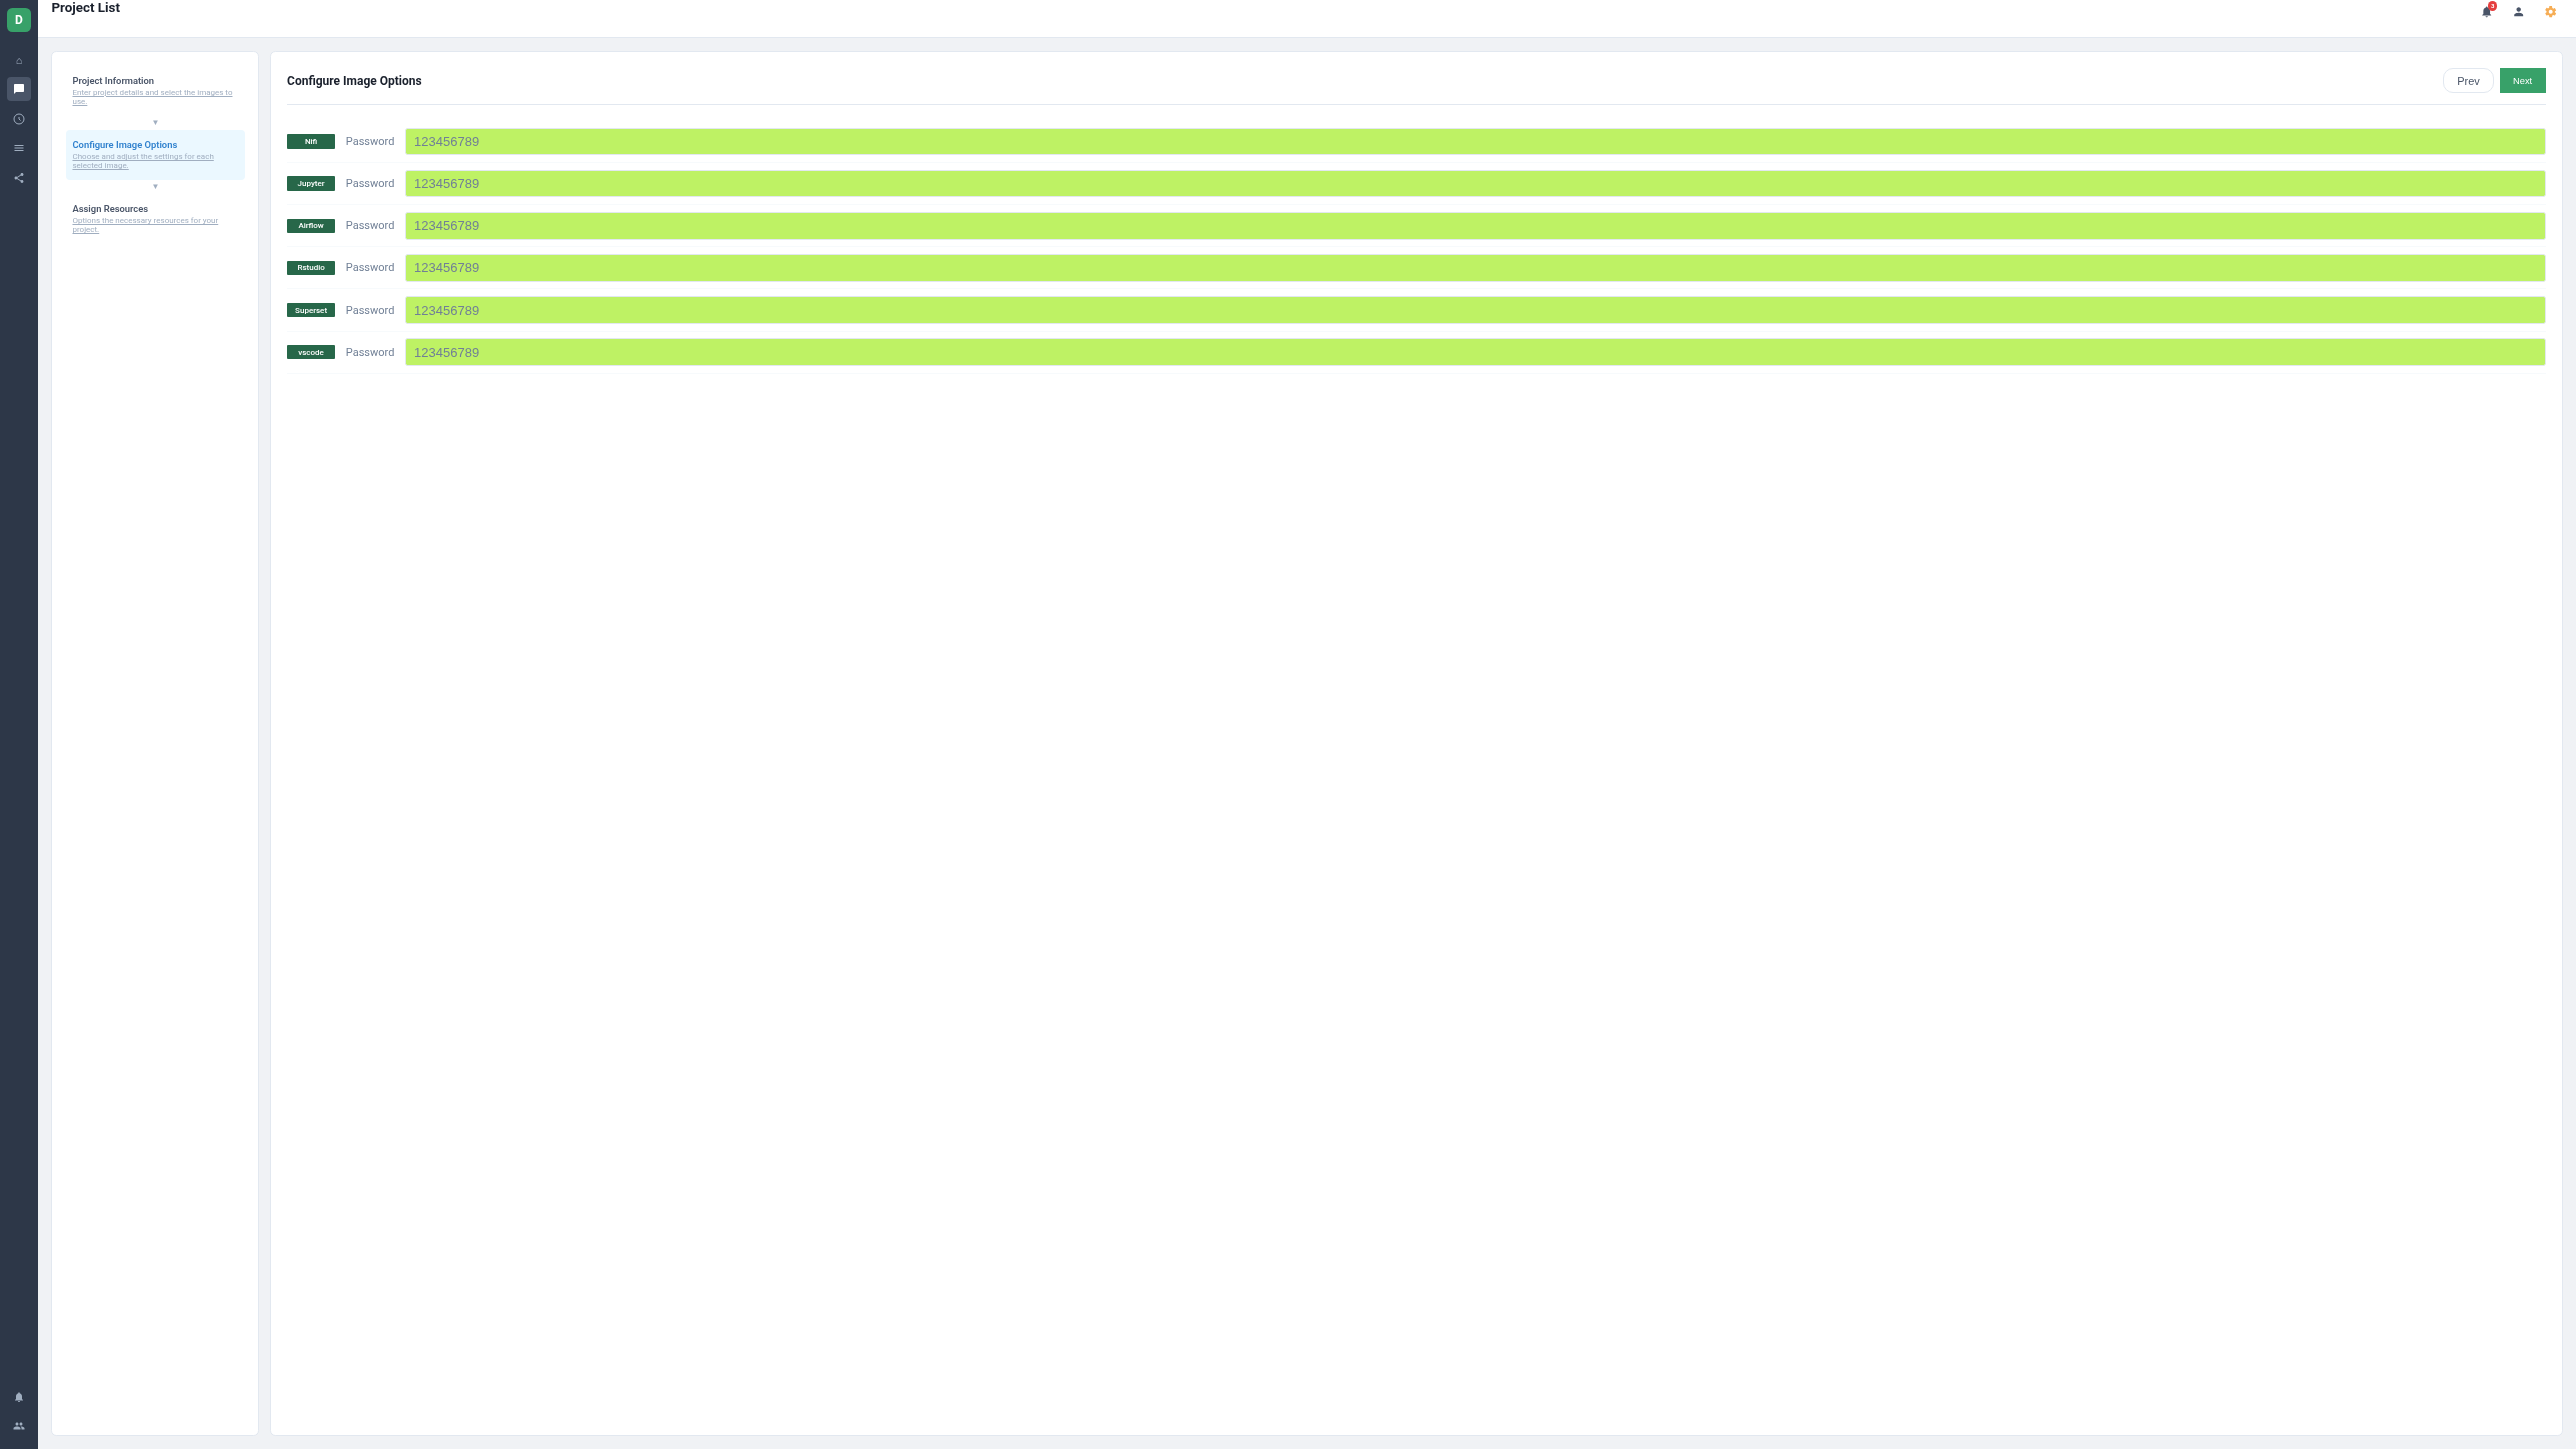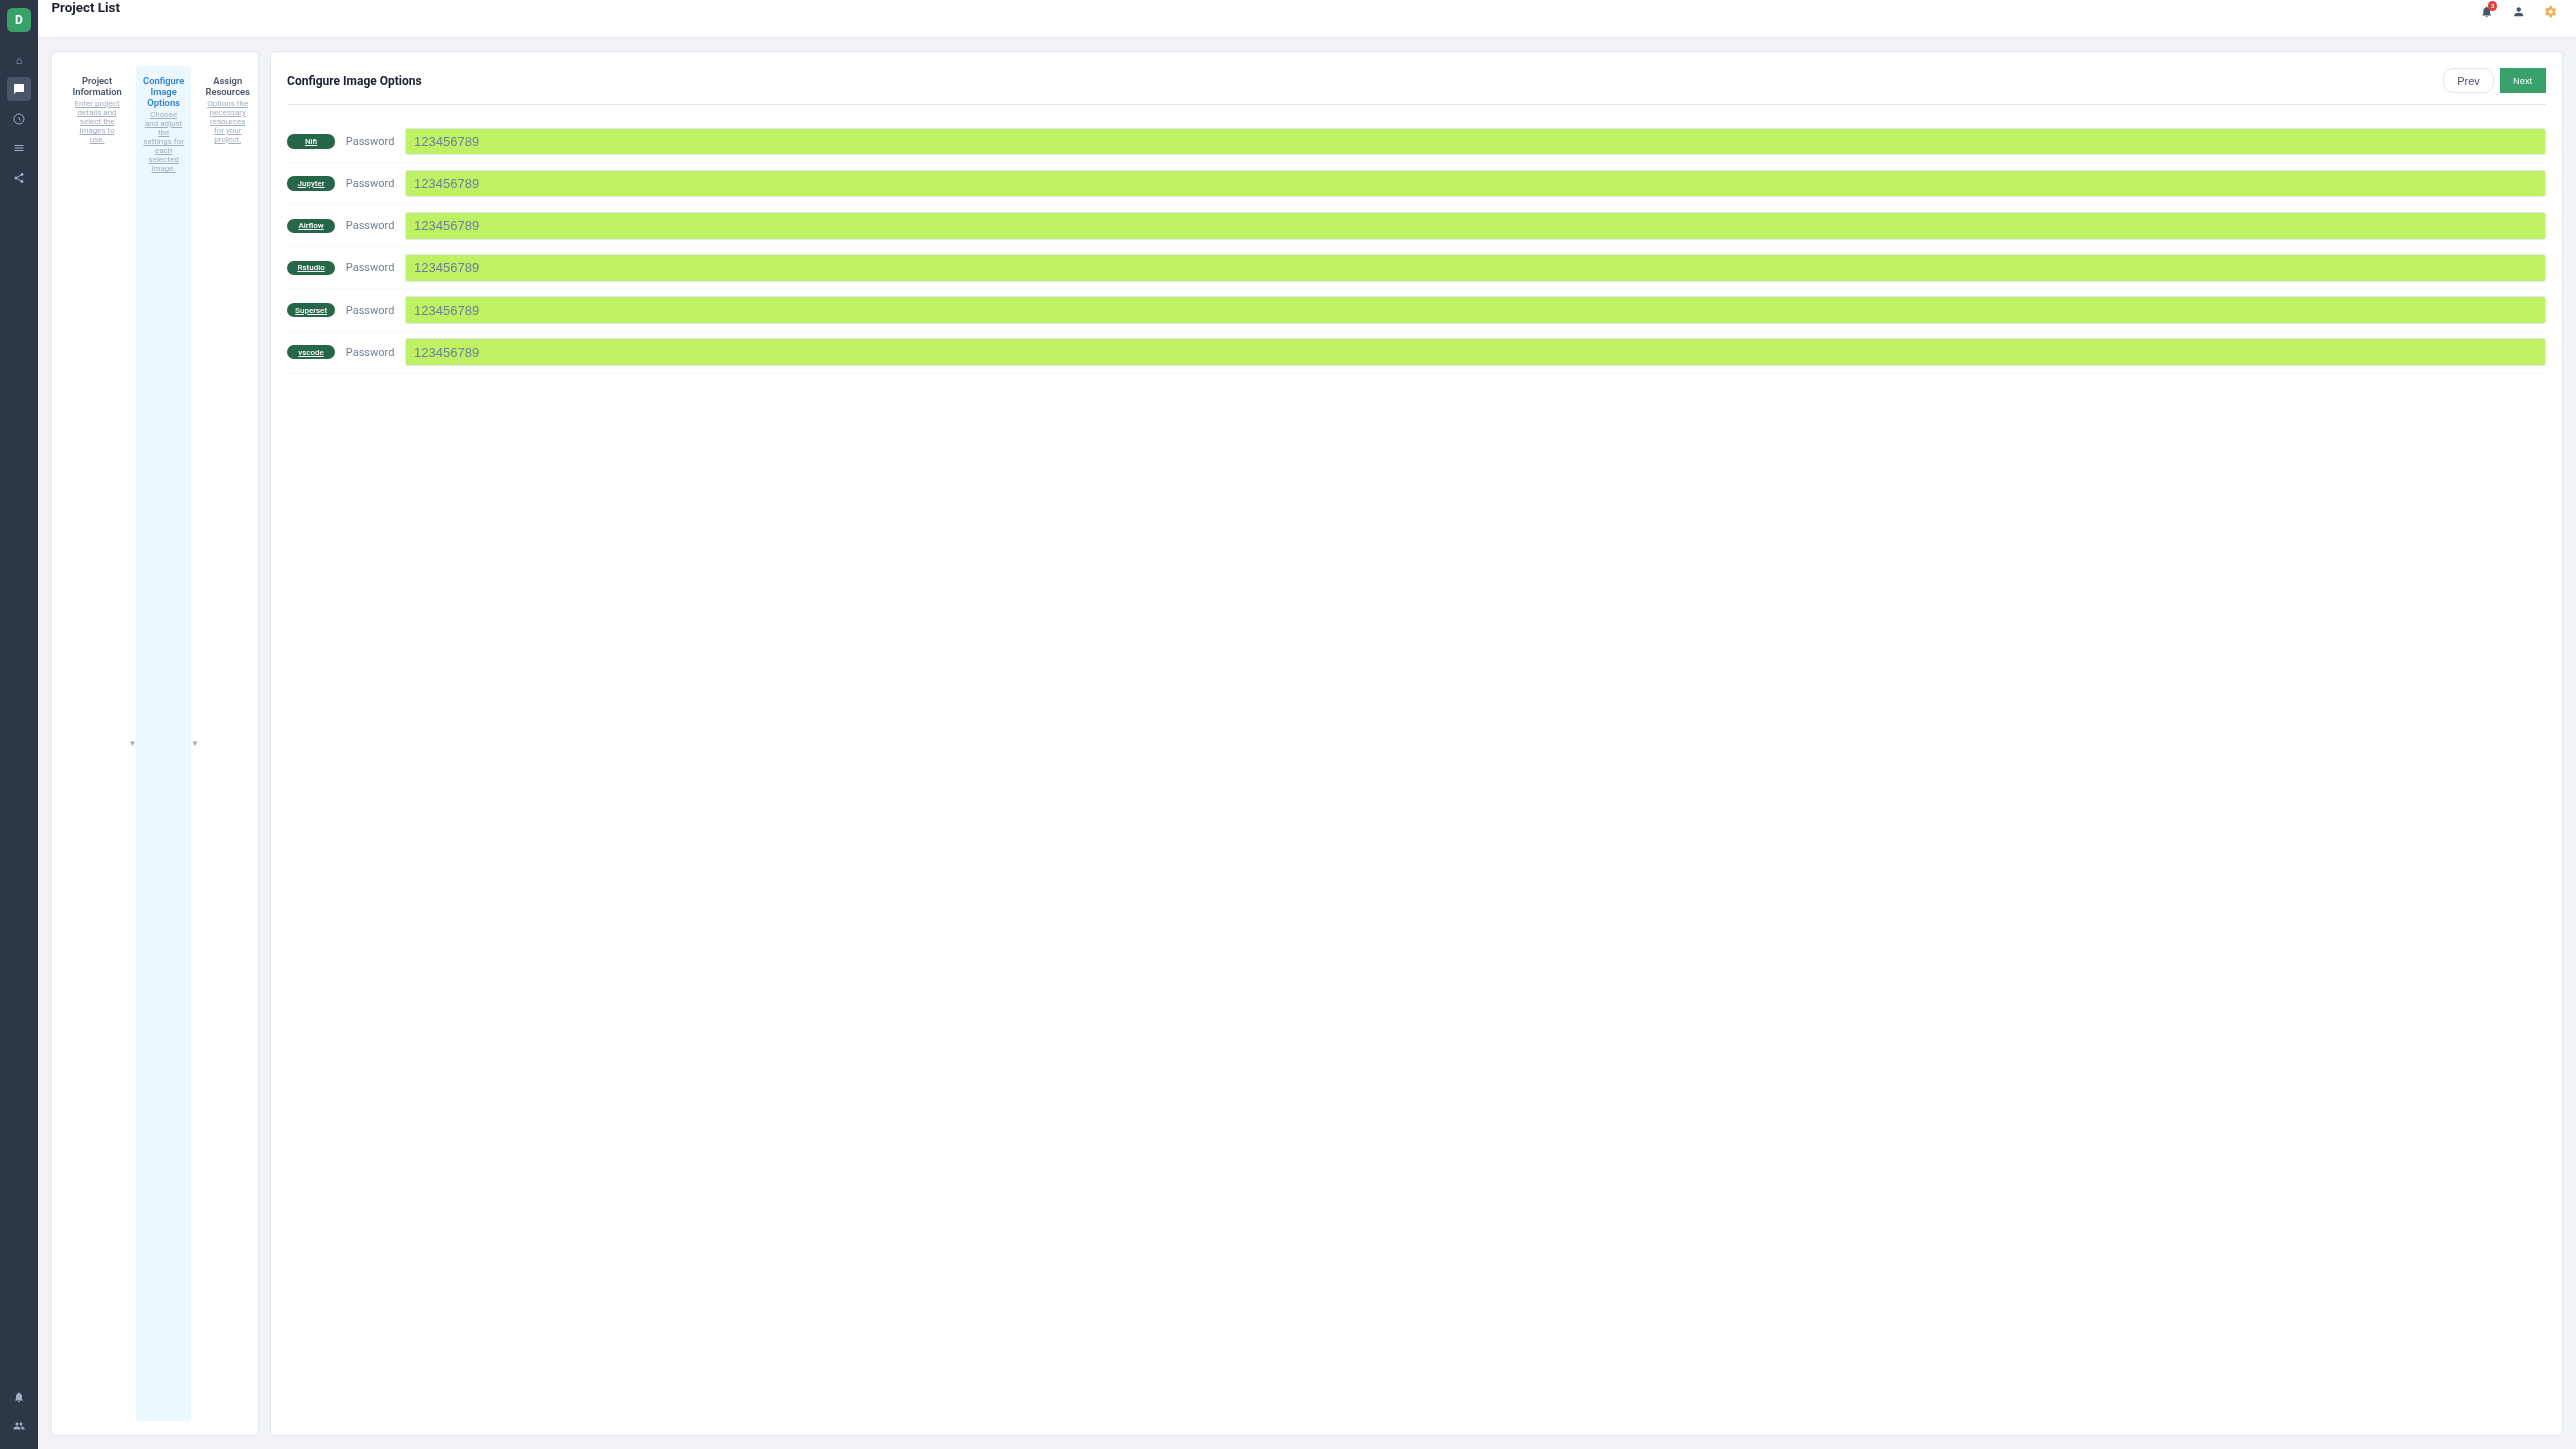--- a/index.html
+++ b/index.html
@@ -121,23 +121,22 @@
 
     
     .steps-panel {
       width: 208px;
       flex-shrink: 0;
       background: white;
       border-radius: 5.4px;
       border: 0.7px solid #e2e8f0;
       padding: 13.4px;
       display: flex;
-      flex-direction: row;
+      flex-direction: column;
       gap: 0;
-      text-align: center;
     }
 
     .step-item {
       padding: 9.4px 6.7px;
       border-radius: 4px;
       cursor: pointer;
     }
     .step-item.active {
       background: #ebf8ff;
     }
@@ -223,24 +222,23 @@
       padding: 6.7px 0;
       border-bottom: 0.7px solid #f7fafc;
       gap: 10.7px;
     }
     .image-badge {
       background: #276749;
       color: white;
       font-size: 8px;
       font-weight: 500;
       padding: 2.7px 8px;
-      border-radius: 7px;
+      border-radius: 1px;
       min-width: 48px;
       text-align: center;
-      text-decoration: underline;
     }
     .password-label {
       font-size: 11px;
       color: #718096;
       min-width: 40px;
     }
     .password-input {
       flex: 1;
       border: 0.7px solid #e2e8f0;
       border-radius: 2.7px;

